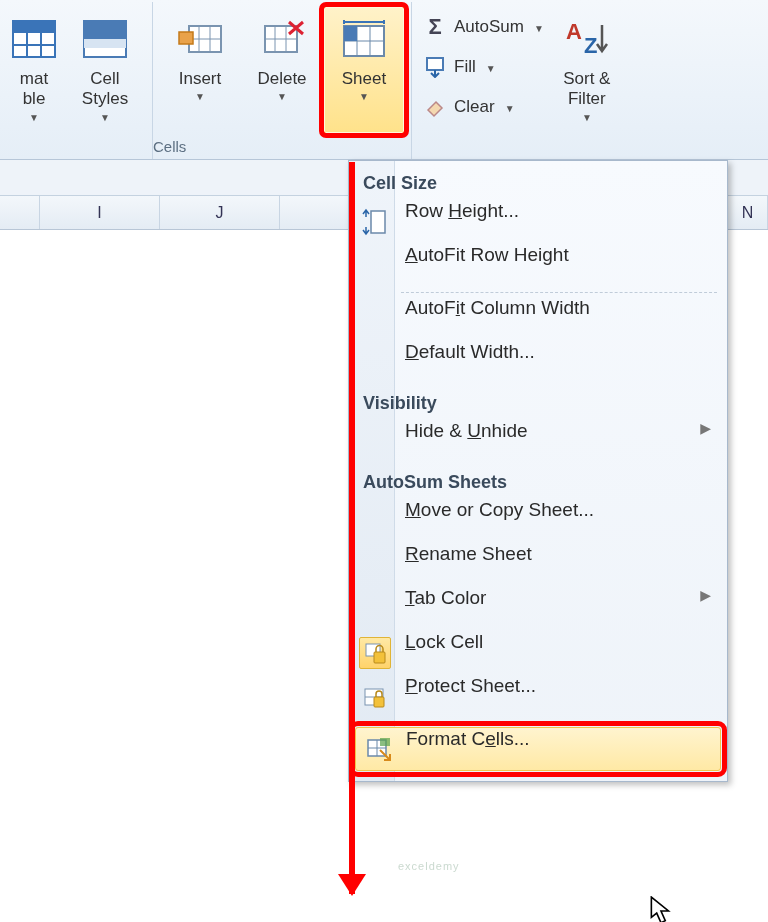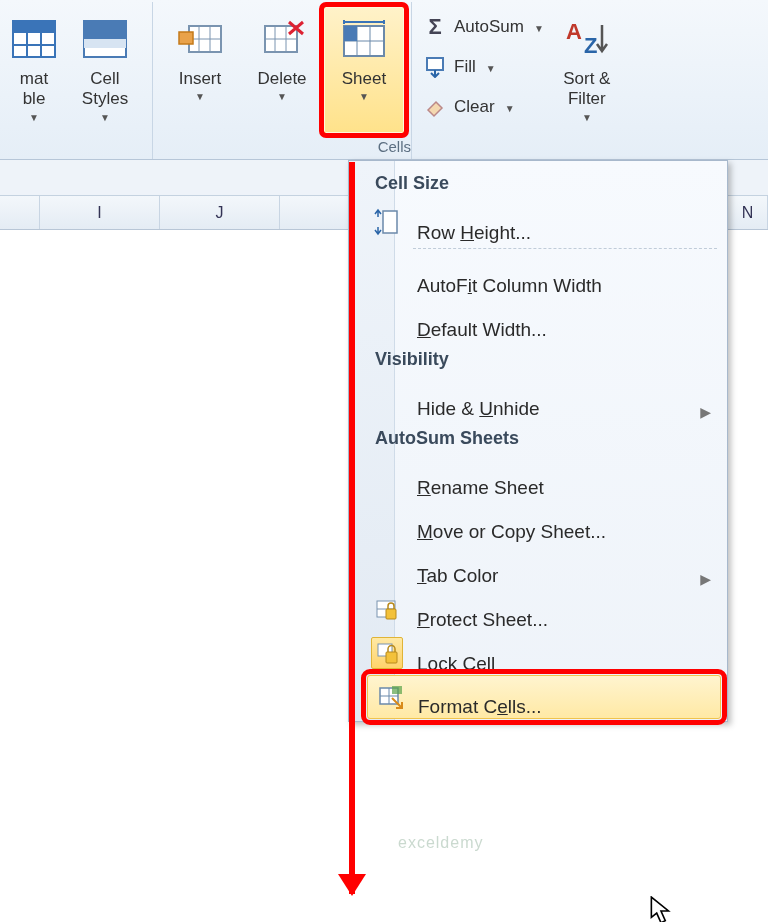--- a/index.html
+++ b/index.html
@@ -22,21 +22,21 @@
     padding: 4px 6px 2px 6px;
     border-right: 1px solid #c8d6e5;
     height: 100%;
     position: relative;
   }
   .ribbon-group.no-border { border-right: none; }
   .group-label {
     position: absolute;
     bottom: 4px;
     width: 100%;
-    text-align: right;
+    text-align: left;
     font-size: 15px;
     color: #5c6f82;
     margin-top: 48px;
   }
   .group-items {
     display: flex;
     align-items: flex-start;
     height: 130px;
   }
   .big-btn {
@@ -116,42 +116,42 @@
 
   
   .menu {
     position: absolute;
     top: 160px;
     left: 348px;
     width: 380px;
     background: linear-gradient(#f7fafe,#eef3f9);
     border: 1px solid #a7b8cc;
     box-shadow: 3px 3px 6px rgba(0,0,0,.25);
-    padding: 4px 2px 2px 14px;
+    padding: 4px 2px 2px 2px;
     z-index: 50;
   }
   .menu .icon-gutter {
     position:absolute;
     left:0; top:0; bottom:0;
     width: 46px;
     background: linear-gradient(#eff4fa,#e2eaf3);
     border-right: 1px solid #cfdbe8;
   }
   .menu-section-title {
     position: relative;
     font-weight: 600;
     font-size: 18px;
     color: #3a4a5c;
     padding: 8px 8px 6px 12px;
     z-index:2;
   }
   .menu-item {
     position: relative;
     display: flex;
-    align-items: flex-end;
+    align-items: flex-start;
     height: 44px;
     padding-left: 54px;
     font-size: 19px;
     color: #2a2a2a;
     z-index:2;
     cursor: default;
   }
   .menu-item .m-icon {
     position:absolute;
     left: 8px; top: 50%; transform: translateY(-50%);
@@ -167,21 +167,21 @@
   .menu-sep {
     position: relative;
     margin: 4px 8px 4px 50px;
     border-top: 1px dashed #c0ccd9;
     z-index:2;
   }
   .menu-item.hover {
     background: linear-gradient(#fff4cf,#ffe9a5);
     border: 1px solid #f0c44d;
     border-radius: 3px;
-    margin: 0 4px;
+    margin: 8px 4px;
     padding-left: 50px;
   }
   .menu-item.hover.red-box { outline-offset: 1px; }
 
   u { text-decoration: underline; }
 
   
   .red-arrow {
     position:absolute;
     left: 349px;
@@ -202,22 +202,22 @@
   }
 
   .cursor {
     position:absolute;
     width: 22px; height: 30px;
     z-index:100;
   }
 
   .watermark{
     position:absolute;
-    left:398px; top:834px;
-    font-size:16px;
+    left:398px; top:860px;
+    font-size:11px;
     color:#a8c1b0;
     opacity:.6;
     z-index:5;
     letter-spacing:1px;
   }
 </style>
 </head>
 <body>
 
 <div class="ribbon">
@@ -371,66 +371,69 @@
   <div class="menu-item">
     <span class="m-icon">
       <svg width="26" height="30">
           <rect x="10" y="4" width="14" height="22" fill="#fff" stroke="#6b89aa" stroke-width="1.5"></rect>
           <path d="M5 4 L5 10 M2 7 L5 3 L8 7" stroke="#2a65a8" stroke-width="1.5" fill="none"></path>
           <path d="M5 20 L5 26 M2 23 L5 27 L8 23" stroke="#2a65a8" stroke-width="1.5" fill="none"></path>
         </svg>
     </span>
     <span>Row <u>H</u>eight...</span>
   </div>
+  <div class="menu-item">
+    <span><u>A</u>utoFit Row Height</span>
+  </div>
   <div class="menu-sep"></div>
   <div class="menu-item">
     <span>AutoF<u>i</u>t Column Width</span>
   </div>
   <div class="menu-item">
     <span><u>D</u>efault Width...</span>
   </div>
 
   <div class="menu-section-title">Visibility</div>
   <div class="menu-item">
     <span>Hide &amp; <u>U</u>nhide</span>
     <span class="sub-arrow">▶</span>
   </div>
 
   <div class="menu-section-title">AutoSum Sheets</div>
   <div class="menu-item">
+    <span><u>M</u>ove or Copy Sheet...</span>
+  </div>
+  <div class="menu-item">
     <span><u>R</u>ename Sheet</span>
-  </div>
-  <div class="menu-item">
-    <span><u>M</u>ove or Copy Sheet...</span>
   </div>
   <div class="menu-item">
     <span><u>T</u>ab Color</span>
     <span class="sub-arrow">▶</span>
   </div>
 
+  <div class="menu-item">
+    <span class="m-icon" style="background:linear-gradient(#ffe9a5,#ffd36b);border:1px solid #e0b437;border-radius:2px;width:32px;height:32px">
+      <svg width="24" height="24">
+          <rect x="3" y="3" width="14" height="12" fill="#fff" stroke="#7a94b0"></rect>
+          <rect x="11" y="11" width="11" height="11" rx="1" fill="#f3c13a" stroke="#b8891a"></rect>
+          <path d="M13 11 v-3 a3.5 3.5 0 0 1 7 0 v3" fill="none" stroke="#b8891a" stroke-width="1.5"></path>
+        </svg>
+    </span>
+    <span><u>L</u>ock Cell</span>
+  </div>
   <div class="menu-item">
     <span class="m-icon">
       <svg width="24" height="24">
           <rect x="3" y="4" width="18" height="16" fill="#fff" stroke="#7a94b0"></rect>
           <line x1="3" y1="12" x2="21" y2="12" stroke="#7a94b0"></line>
           <rect x="12" y="12" width="10" height="10" rx="1" fill="#f3c13a" stroke="#b8891a"></rect>
           <path d="M14 12 v-3 a3 3 0 0 1 6 0 v3" fill="none" stroke="#b8891a" stroke-width="1.5"></path>
         </svg>
     </span>
     <span><u>P</u>rotect Sheet...</span>
-  </div>
-  <div class="menu-item">
-    <span class="m-icon" style="background:linear-gradient(#ffe9a5,#ffd36b);border:1px solid #e0b437;border-radius:2px;width:32px;height:32px">
-      <svg width="24" height="24">
-          <rect x="3" y="3" width="14" height="12" fill="#fff" stroke="#7a94b0"></rect>
-          <rect x="11" y="11" width="11" height="11" rx="1" fill="#f3c13a" stroke="#b8891a"></rect>
-          <path d="M13 11 v-3 a3.5 3.5 0 0 1 7 0 v3" fill="none" stroke="#b8891a" stroke-width="1.5"></path>
-        </svg>
-    </span>
-    <span><u>L</u>ock Cell</span>
   </div>
   <div class="menu-item hover red-box">
     <span class="m-icon">
       <svg width="26" height="26">
           <rect x="2" y="4" width="18" height="16" fill="#fff" stroke="#6b89aa" stroke-width="1.5"></rect>
           <line x1="2" y1="12" x2="20" y2="12" stroke="#6b89aa"></line>
           <line x1="11" y1="4" x2="11" y2="20" stroke="#6b89aa"></line>
           <path d="M14 14 L24 24 M24 18 L24 24 L18 24" stroke="#d88a1a" stroke-width="2" fill="none"></path>
           <rect x="14" y="2" width="10" height="8" fill="#5aa24a" opacity=".7"></rect>
         </svg>

